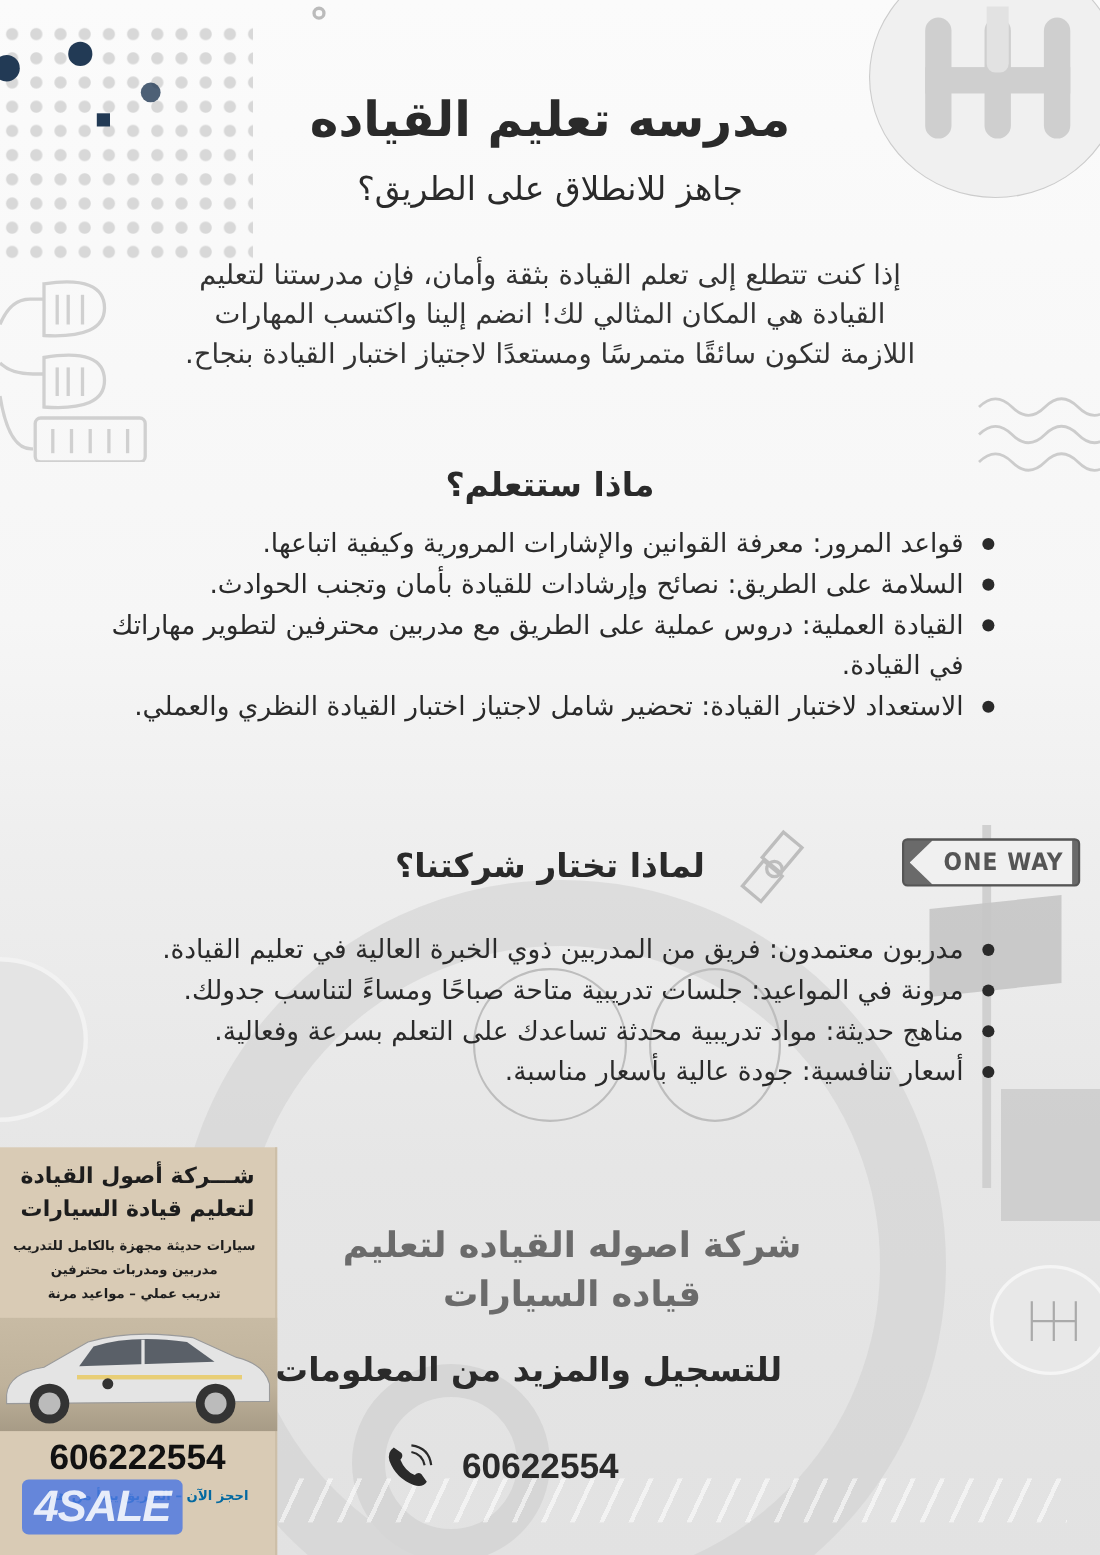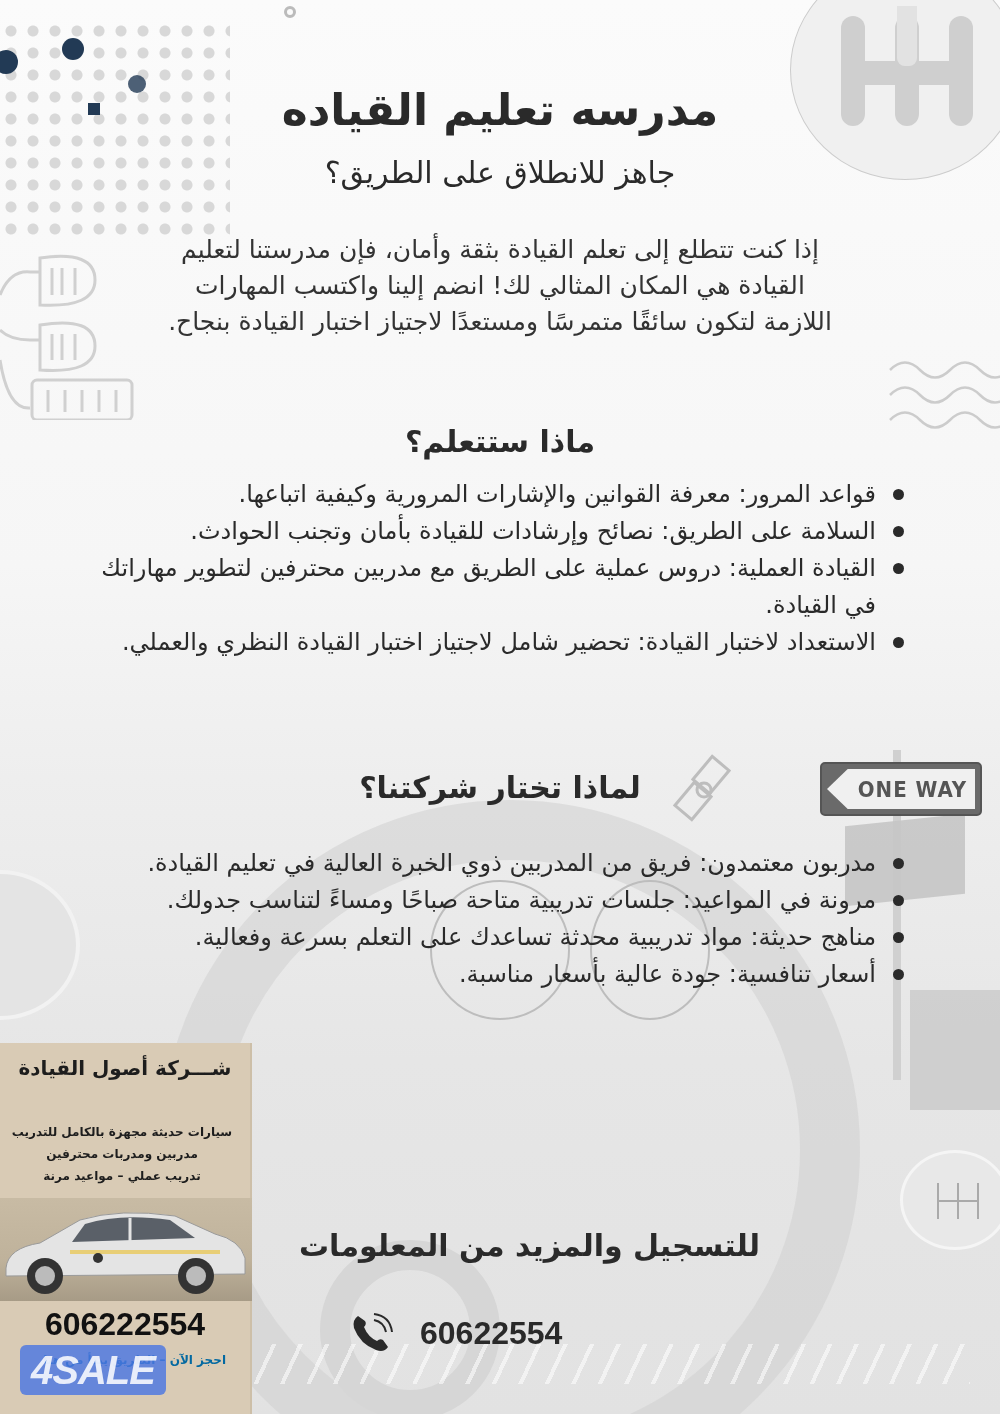--- a/index.html
+++ b/index.html
@@ -47,21 +47,21 @@
     .panel-right {
       right: 0; top: 990px; width: 90px; height: 120px; background: #c9c9c9; opacity: .8;
     }
     .road-lines { left: 250px; bottom: 30px; width: 720px; height: 40px;
       background: repeating-linear-gradient(115deg, transparent 0 20px, rgba(255,255,255,.7) 20px 24px);
       opacity: .8;
     }
 
     
     .oneway {
-      position: absolute; left: 820px; top: 762px; width: 162px; height: 54px;
+      position: absolute; left: 820px; top: 762px; width: 162px; height: 44px;
       background: #6a6a6a; border-radius: 5px; border: 2px solid #555;
       display: flex; align-items: center; justify-content: center;
     }
     .oneway-inner {
       width: 148px; height: 40px; background: #f0f0f0; position: relative;
       clip-path: polygon(0 50%, 14% 0, 100% 0, 100% 100%, 14% 100%);
       display: flex; align-items: center; justify-content: flex-end; padding-right: 8px;
       font-family: "DejaVu Sans Condensed", "DejaVu Sans", sans-serif;
       font-weight: bold; font-size: 22px; color: #555; letter-spacing: 1px;
     }
@@ -97,21 +97,21 @@
       width: 11px; height: 11px; border-radius: 50%; background: #2a2a2a;
     }
     .list-learn { left: 90px; width: 820px; top: 476px; }
     .list-why { left: 100px; width: 810px; top: 845px; }
 
     .company-overlay {
       position: absolute; left: 300px; width: 440px; top: 1110px; text-align: center;
       font-size: 32px; font-weight: bold; color: #6b6b6b; line-height: 44px;
     }
     .register {
-      position: absolute; left: 250px; width: 510px; top: 1228px; text-align: right;
+      position: absolute; left: 250px; width: 510px; top: 1228px; text-align: left;
       font-size: 30px; font-weight: bold; color: #2a2a2a;
     }
     .phone-row {
       position: absolute; left: 350px; top: 1310px; display: flex; align-items: center; gap: 24px;
       direction: ltr;
     }
     .phone-number { font-size: 32px; font-weight: bold; color: #2a2a2a; font-family: "Liberation Sans", sans-serif; }
 
     
     .ad {
@@ -246,37 +246,42 @@
       <circle cx="32" cy="38" r="7"></circle>
     </g>
   </svg>
   <ul class="bullets list-why rtl">
     <li>مدربون معتمدون: فريق من المدربين ذوي الخبرة العالية في تعليم القيادة.</li>
     <li>مرونة في المواعيد: جلسات تدريبية متاحة صباحًا ومساءً لتناسب جدولك.</li>
     <li>مناهج حديثة: مواد تدريبية محدثة تساعدك على التعلم بسرعة وفعالية.</li>
     <li>أسعار تنافسية: جودة عالية بأسعار مناسبة.</li>
   </ul>
 
+  <div class="company-overlay rtl">
+    <div>شركة اصوله القياده لتعليم</div>
+    <div>قياده السيارات</div>
+  </div>
 
   <div class="register rtl">للتسجيل والمزيد من المعلومات</div>
 
   <div class="phone-row">
     <svg width="46" height="46" viewBox="0 0 46 46">
       <path d="M8 6 Q2 10 4 18 Q10 34 26 40 Q34 43 38 37 L33 30 Q30 28 27 31 Q18 27 14 17 Q17 14 15 11 Z" fill="#2a2a2a"></path>
       <g fill="none" stroke="#2a2a2a" stroke-width="2">
         <path d="M24 10 Q34 12 36 22"></path>
         <path d="M24 4 Q40 6 42 22"></path>
       </g>
     </svg>
     <span class="phone-number">60622554</span>
   </div>
 
   <div class="ad">
     <div class="ad-title rtl">
       <div>شـــركة أصول القيادة</div>
+      <div>لتعليم قيادة السيارات</div>
     </div>
     <div class="ad-lines rtl">
       <div>سيارات حديثة مجهزة بالكامل للتدريب</div>
       <div>مدربين ومدربات محترفين</div>
       <div>تدريب عملي – مواعيد مرنة</div>
     </div>
     <div class="ad-car">
       <svg width="252" height="103" viewBox="0 0 252 103">
         <path d="M6 70 Q8 50 40 45 L80 22 Q120 10 175 18 L215 36 Q240 42 245 60 L245 76 L6 78 Z" fill="#e4e4e4" stroke="#9a9a9a" stroke-width="1"></path>
         <path d="M85 26 Q120 15 170 22 L195 40 L72 44 Z" fill="#5a6068"></path>

